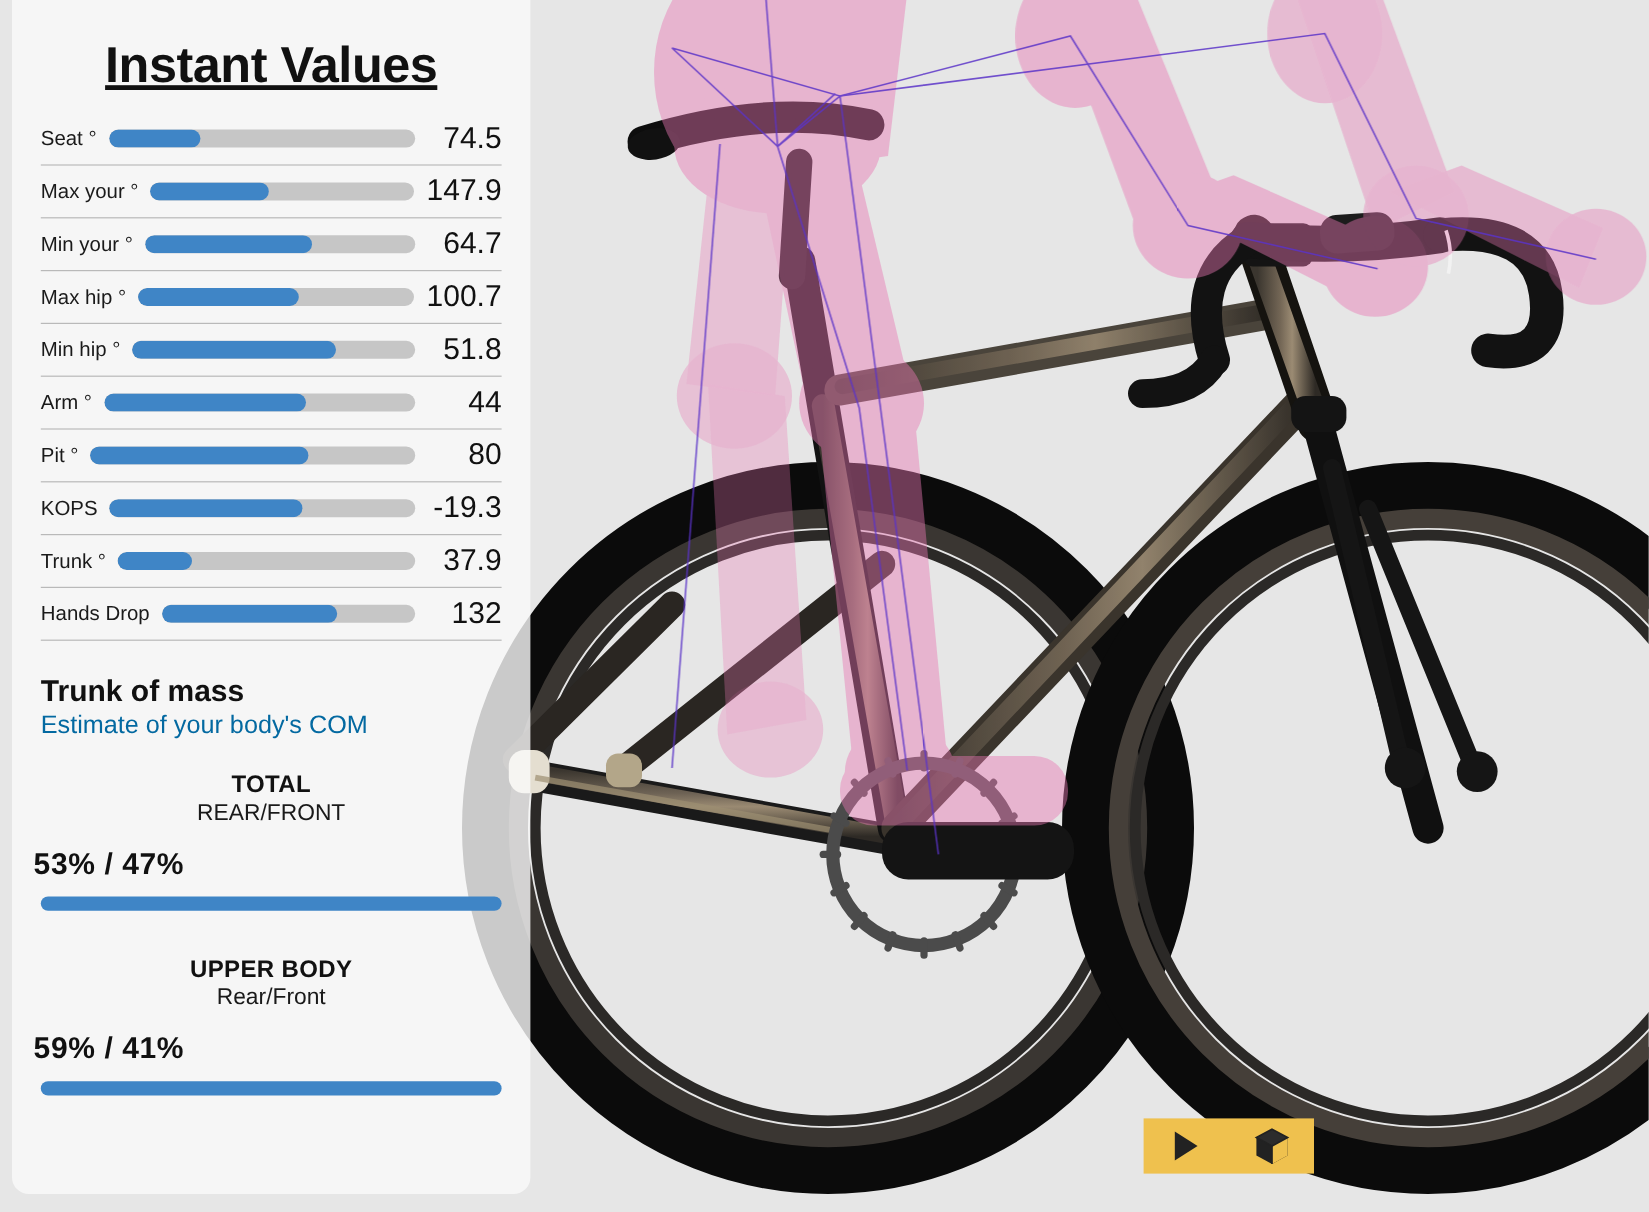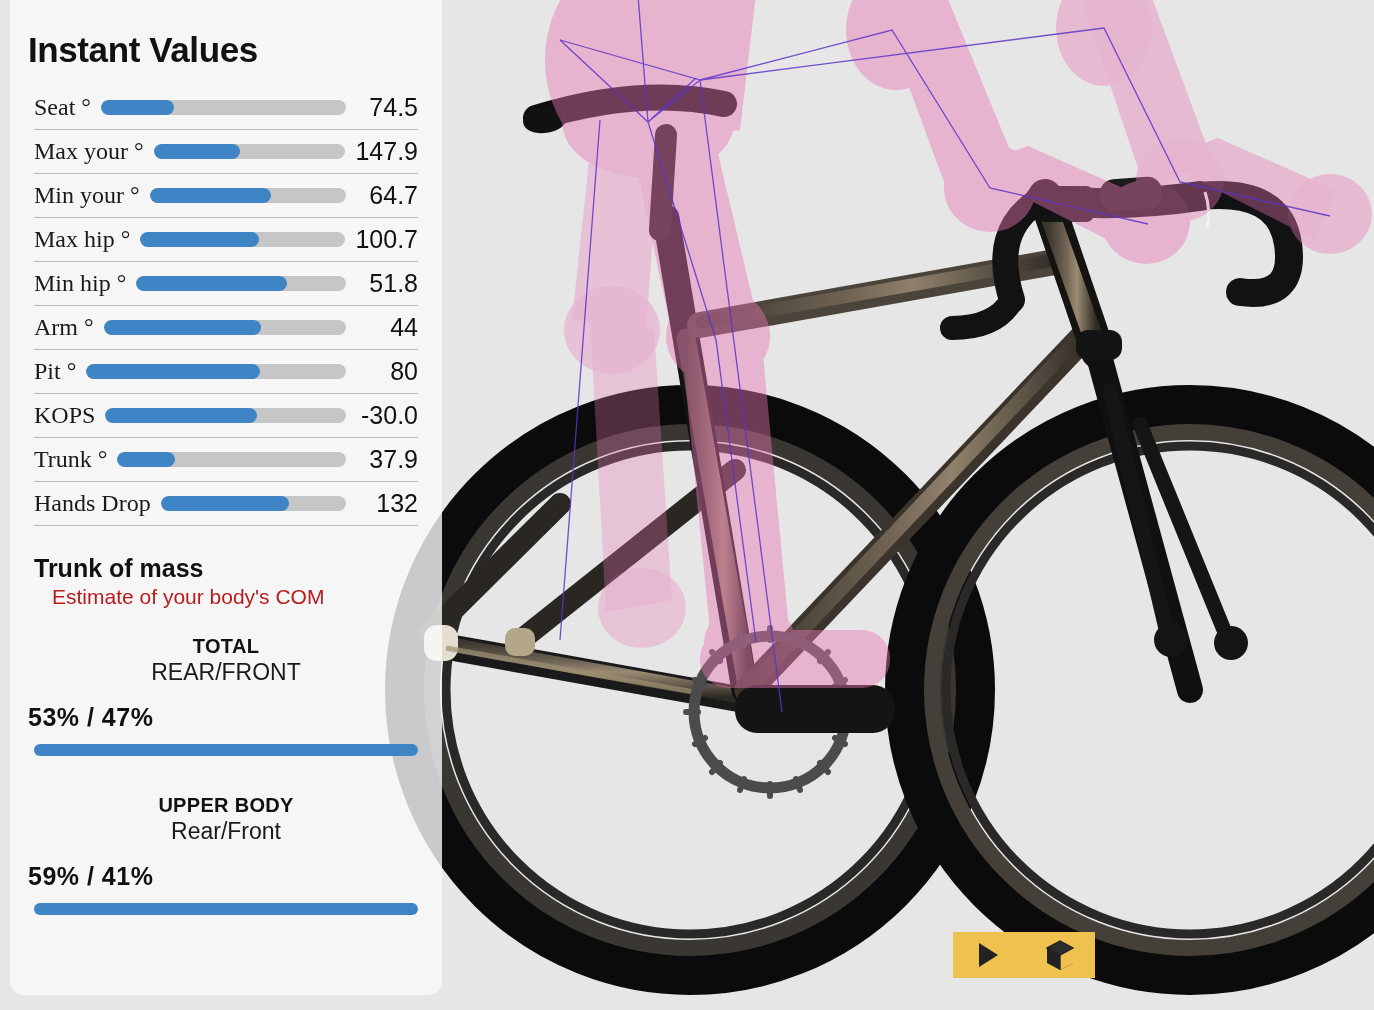--- a/index.html
+++ b/index.html
@@ -16,52 +16,53 @@
 
   
   #panel{
     position:absolute;left:10px;top:0;width:432px;height:995px;
     background:rgba(250,250,250,.80);
     border-bottom-left-radius:14px;border-bottom-right-radius:14px;
     box-sizing:border-box;
     padding:0 18px;
   }
   #panel-title{
-    font-size:35px;font-weight:bold;color:#111;
-    text-align:left;letter-spacing:-.4px;
+    font-size:42px;font-weight:bold;color:#111;
+    text-align:center;letter-spacing:-.4px;
     margin:30px 0 16px 0;
+    text-decoration:underline;
   }
 
   
   .metrics{margin:0 6px;}
   .mrow{
     display:flex;align-items:center;height:43px;
     border-bottom:1px solid #b9b9b9;
     gap:10px;
   }
   .mrow:first-child{border-top:none;}
-  .mlabel{font-size:24px;color:#1a1a1a;white-space:nowrap;flex:0 0 auto;font-family:Liberation Serif, serif;}
+  .mlabel{font-size:17px;color:#1a1a1a;white-space:nowrap;flex:0 0 auto;}
   .mtrackwrap{flex:1 1 auto;min-width:0;display:flex;align-items:center;}
   .mtrack{
     position:relative;width:100%;height:15px;border-radius:8px;
     background:#c6c6c6;overflow:hidden;
   }
   .mfill{position:absolute;left:0;top:0;bottom:0;border-radius:8px;background:#3f85c6;}
   .mval{
     font-size:25px;color:#111;text-align:right;
     flex:0 0 62px;white-space:nowrap;
   }
 
   
   .com-head{font-size:25px;font-weight:bold;color:#111;margin:28px 0 0 6px;}
-  .com-sub{font-size:21px;color:#b91c1c;margin:2px 0 0 24px;}
+  .com-sub{font-size:21px;color:#0369a1;margin:2px 0 0 6px;}
 
   .combox{margin-top:26px;}
   .com-t1{font-size:20px;font-weight:bold;color:#111;text-align:center;letter-spacing:.3px;}
-  .com-t2{font-size:23px;color:#1a1a1a;text-align:center;margin-top:1px;}
+  .com-t2{font-size:19px;color:#1a1a1a;text-align:center;margin-top:1px;}
   .com-pct{
     font-size:25px;font-weight:bold;color:#111;text-align:left;
     margin-top:17px;letter-spacing:.5px;
   }
   .com-bar{
     height:12px;border-radius:7px;background:#3f85c6;
     margin:12px 6px 0 6px;
   }
   .combox.second{margin-top:38px;}
 
@@ -315,21 +316,21 @@
       </span>
       <span class="mval">80</span>
     </div>
     <div class="mrow">
       <span class="mlabel">KOPS</span>
       <span class="mtrackwrap">
         <span class="mtrack">
             <span class="mfill" style="width: 63%;"></span>
           </span>
       </span>
-      <span class="mval">-30.0</span>
+      <span class="mval">-19.3</span>
     </div>
     <div class="mrow">
       <span class="mlabel">Trunk °</span>
       <span class="mtrackwrap">
         <span class="mtrack">
             <span class="mfill" style="width: 25%;"></span>
           </span>
       </span>
       <span class="mval">37.9</span>
     </div>

